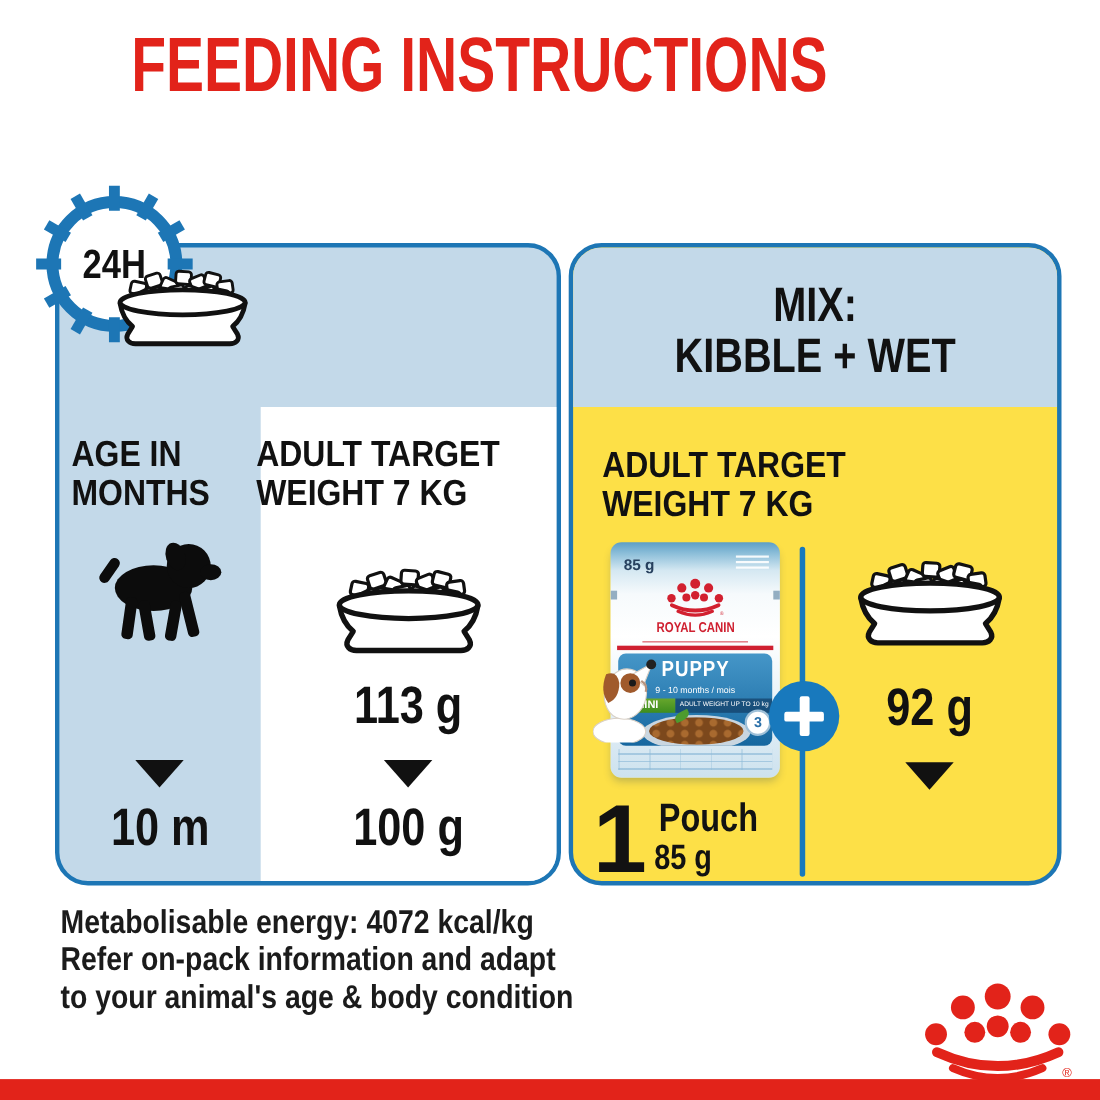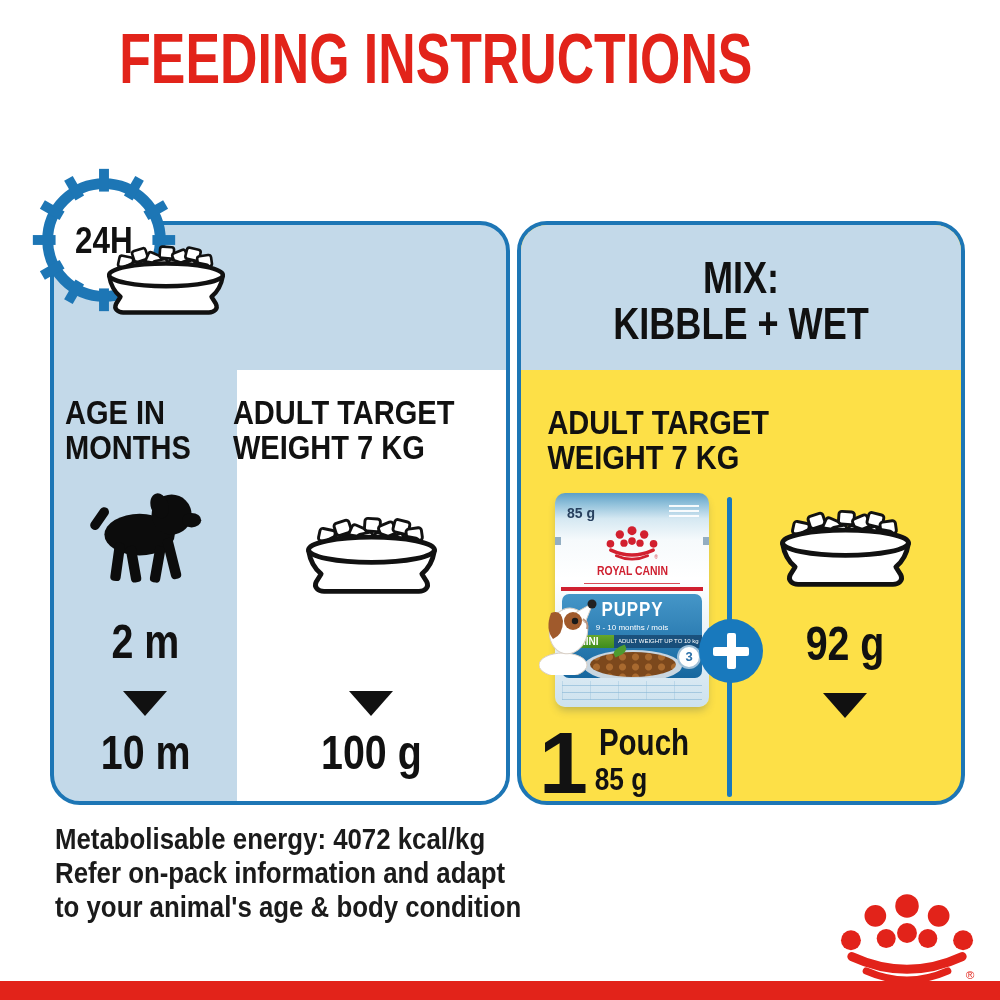--- a/index.html
+++ b/index.html
@@ -225,28 +225,28 @@
       <rect x="106" y="66" width="13" height="52" rx="5" transform="rotate(-14 112 92)"></rect>
     </svg>
   </div>
 
   <div id="lp-bowl" class="abs">
     <svg viewBox="0 0 160 96">
         <use href="#sym-bowl"></use>
       </svg>
   </div>
 
-  <div id="lp-age-start" class="abs num">
-    <span class="sqz" style="display:inline-block">2 m</span>
-  </div>
   <div id="lp-tri-age" class="abs tri"></div>
   <div id="lp-age-end" class="abs num">
     <span class="sqz" style="display:inline-block">10 m</span>
   </div>
 
+  <div id="lp-kib-start" class="abs num">
+    <span class="sqz" style="display:inline-block">113 g</span>
+  </div>
   <div id="lp-tri-kib" class="abs tri"></div>
   <div id="lp-kib-end" class="abs num">
     <span class="sqz" style="display:inline-block">100 g</span>
   </div>
 </div>
 
 <div id="panel-right" class="abs panel">
   <div id="rp-header-bg" class="abs"></div>
 
   <div id="rp-title" class="abs panel-title">

